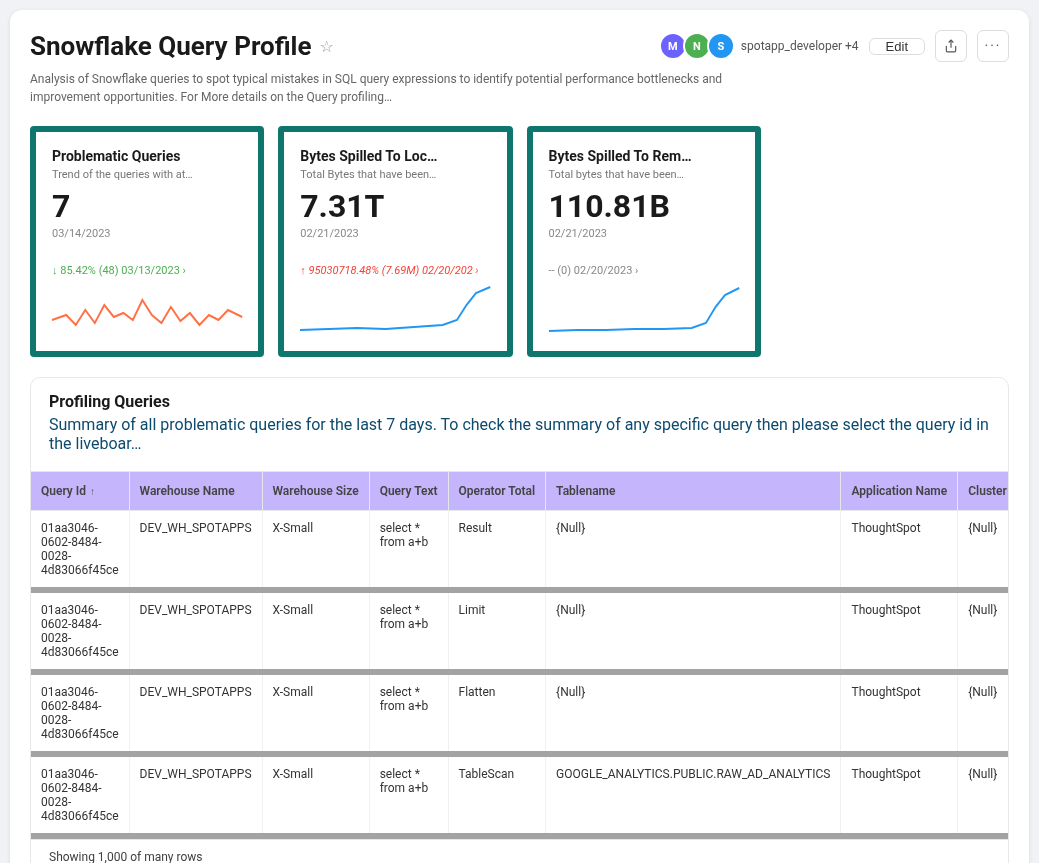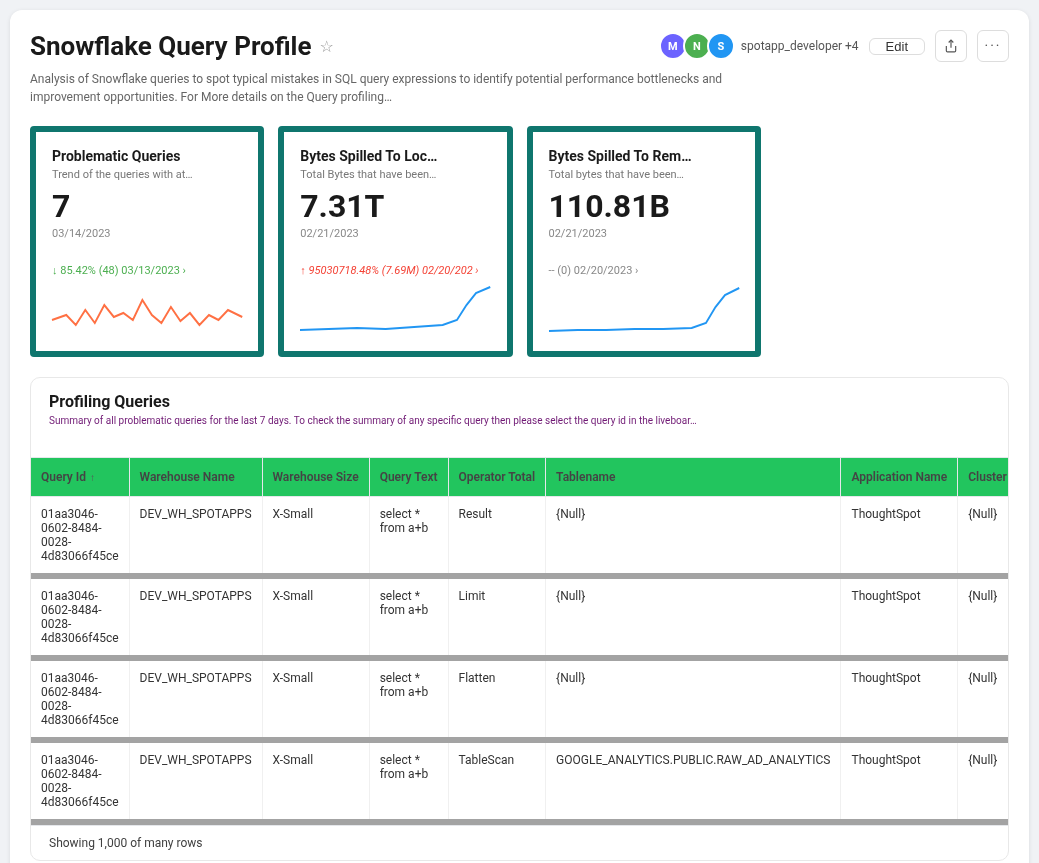--- a/index.html
+++ b/index.html
@@ -163,35 +163,35 @@
     .profiling-header {
       padding: 14px 18px 6px;
     }
     .profiling-title {
       font-size: 16px;
       font-weight: 700;
       color: #1a1a1a;
       margin-bottom: 4px;
     }
     .profiling-desc {
-      font-size: 10px;
-      color: #701a75;
-      margin-bottom: 25px;
+      font-size: 16px;
+      color: #0c4a6e;
+      margin-bottom: 12px;
     }
     
     .table-wrapper {
       overflow-x: auto;
     }
     table {
       width: 100%;
       border-collapse: collapse;
       font-size: 12px;
     }
     thead tr {
-      background: #22c55e;
+      background: #c4b5fd;
       border-top: 1px solid #e5e7eb;
       border-bottom: 1px solid #e5e7eb;
     }
     th {
       padding: 12px 10px;
       text-align: left;
       font-weight: 600;
       color: #444;
       white-space: nowrap;
       font-size: 12px;

